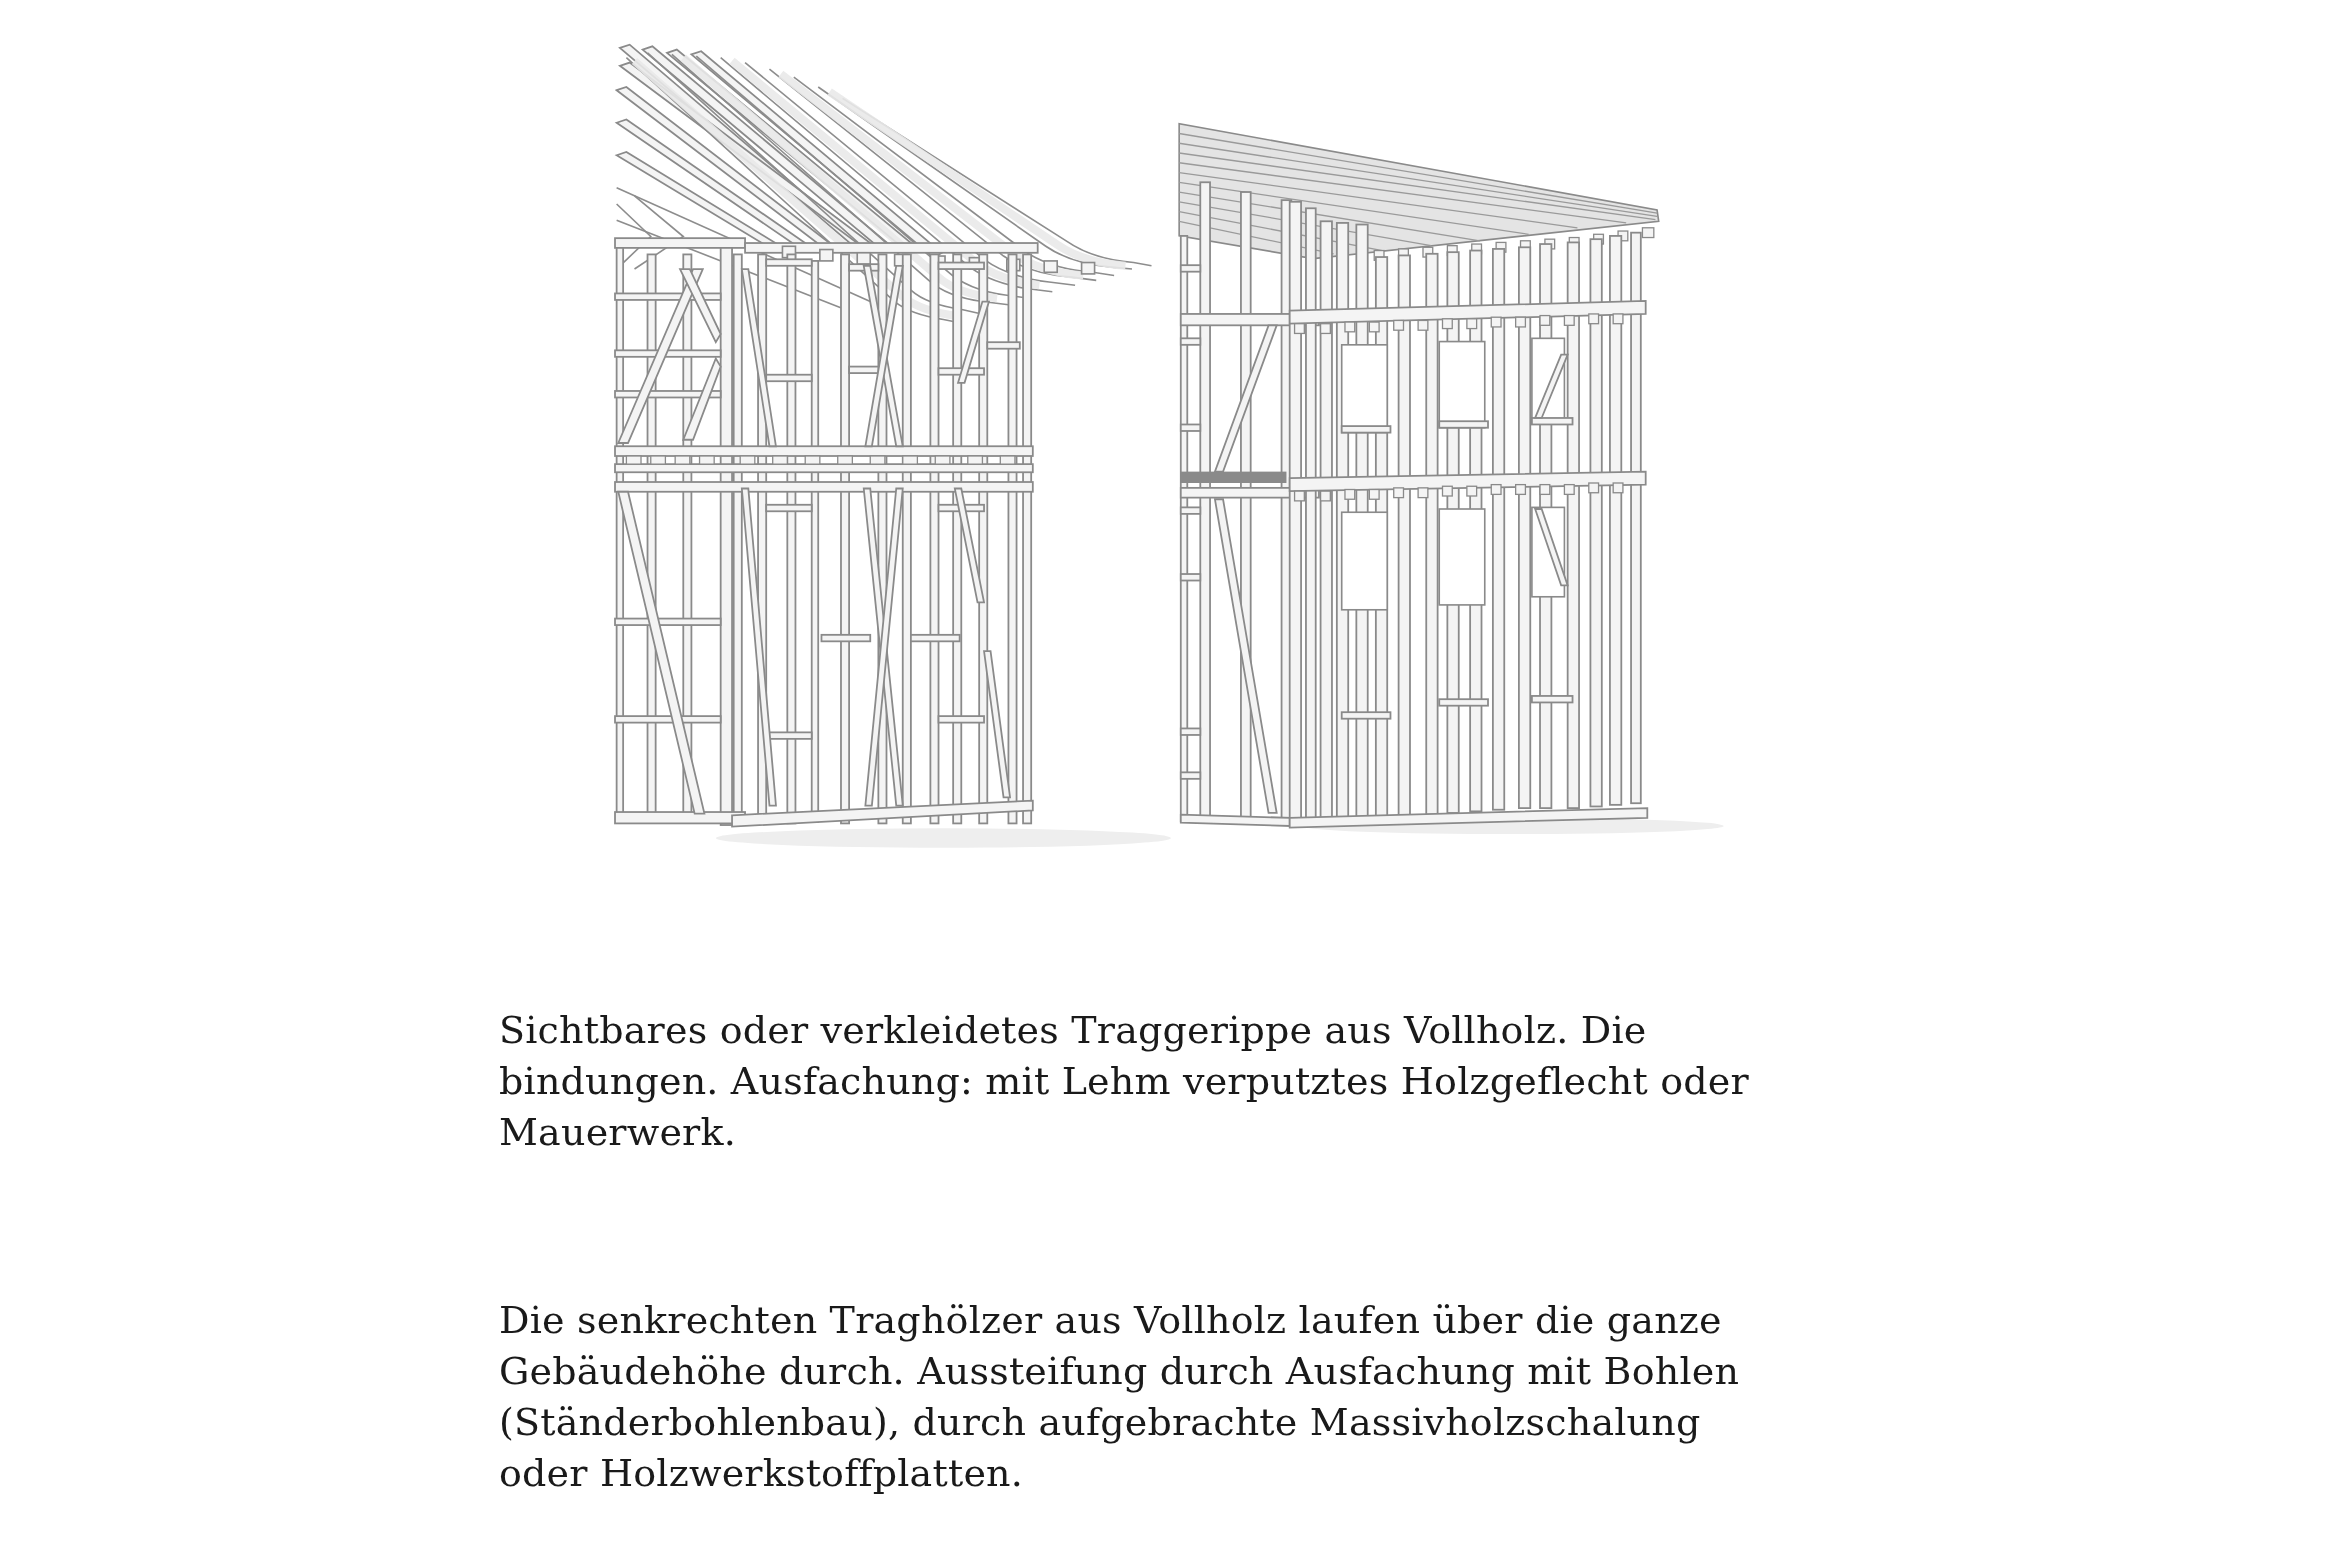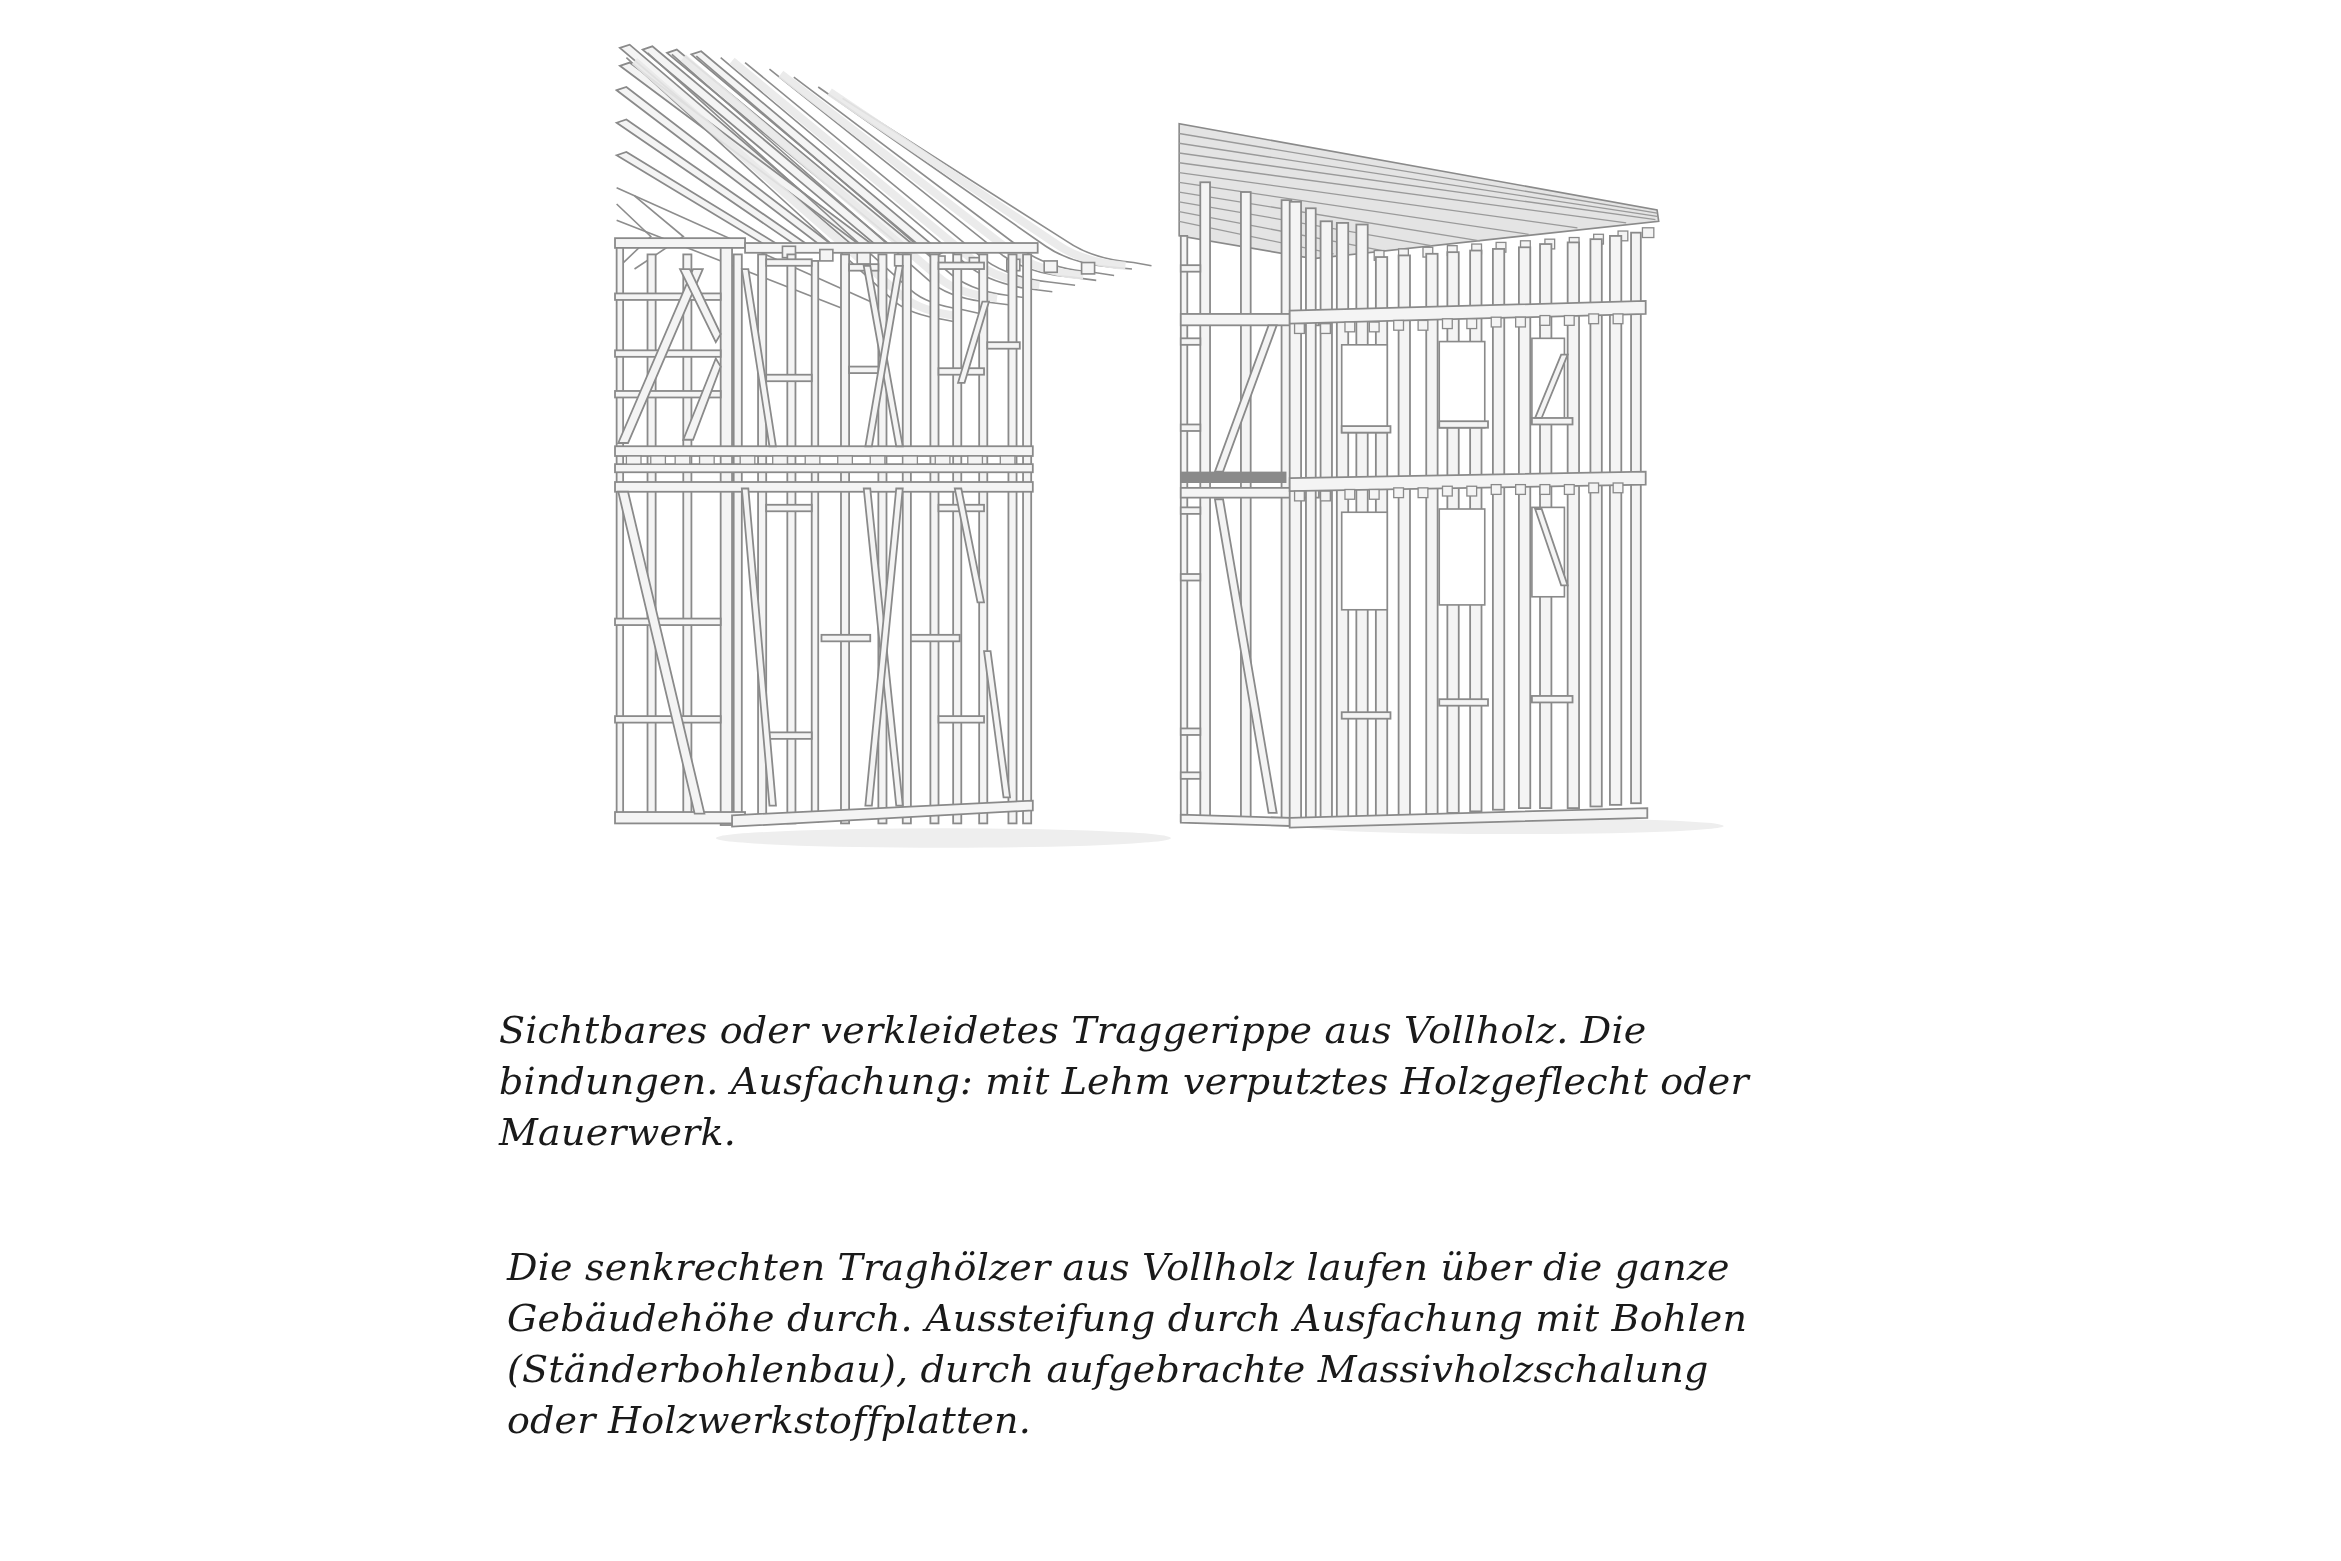--- a/index.html
+++ b/index.html
@@ -1,22 +1,22 @@
 <!DOCTYPE html>
 <html style="font-size:13px"><head>
 <meta charset="utf-8">
 <style>
   html, body { margin:0; padding:0; background:#ffffff; }
   body { width:2342px; height:1561px; position:relative; overflow:hidden; font-family:"DejaVu Serif", serif; }
   .figure { position:absolute; }
   #fig-left { left:602px; top:33px; width:569px; height:846px; }
   #fig-right { left:1171px; top:114px; width:569px; height:764px; }
-  .text-block { position:absolute; left:499px; width:1399px; color:#1a1a1a; font-size:38px; line-height:51px; letter-spacing:0.2px;font-style:italic; }
+  .text-block { position:absolute; left:499px; width:1399px; color:#1a1a1a; font-size:38px; line-height:51px; letter-spacing:0.2px; }
   #para-1 { top:1005px; }
-  #para-2 { top:1242px;margin-left:8px; }
+  #para-2 { top:1295px; }
   .text-block p { margin:0; }
   .line { display:block; white-space:nowrap; }
   svg .beam { fill:#f4f4f4; stroke:#8a8a8a; stroke-width:2.2; }
   svg .roofline { stroke:#8d8d8d; stroke-width:2; fill:none; }
   svg .dark { fill:#8a8a8a; }
 </style>
 </head>
 <body>
 
 <div class="figure" id="fig-left">

